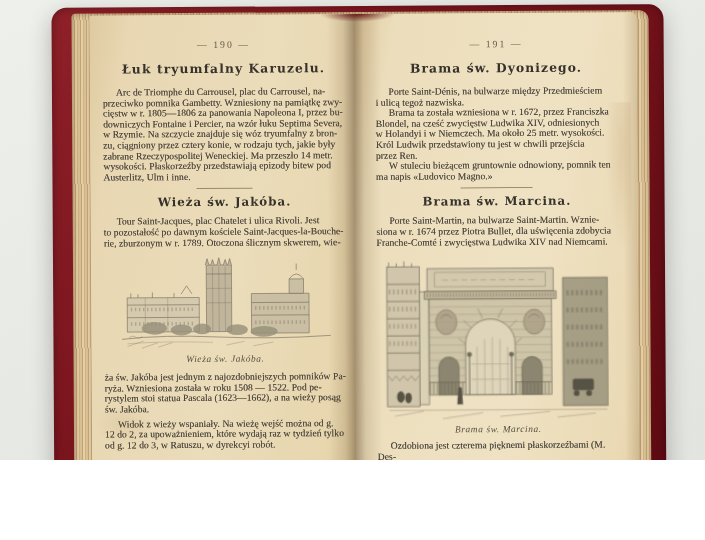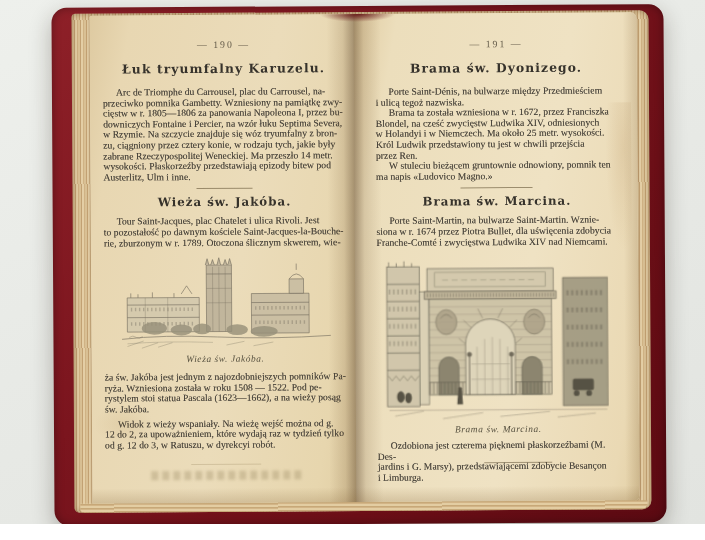--- a/index.html
+++ b/index.html
@@ -1,17 +1,17 @@
 <!DOCTYPE html>
 <html><head>
 <meta charset="utf-8">
 <style>
   html,body{margin:0;padding:0;}
   #stage{
-    position:relative;width:705px;height:524px;overflow:hidden;
+    position:relative;width:705px;height:460px;overflow:hidden;
     background:linear-gradient(155deg,#eef0ec 0%,#e8eae6 45%,#e2e4e0 100%);
     font-family:"Liberation Serif",serif;
   }
   
   .book{
     position:absolute;left:53px;top:6px;width:612px;height:518px;
     border-radius:15px;
     background:linear-gradient(130deg,#8e2028 0%,#7b151e 35%,#6c0f17 70%,#5c0a12 100%);
     box-shadow:0 8px 22px rgba(40,30,20,.30), inset 0 0 10px rgba(0,0,0,.35);
     transform:rotate(-0.35deg);

